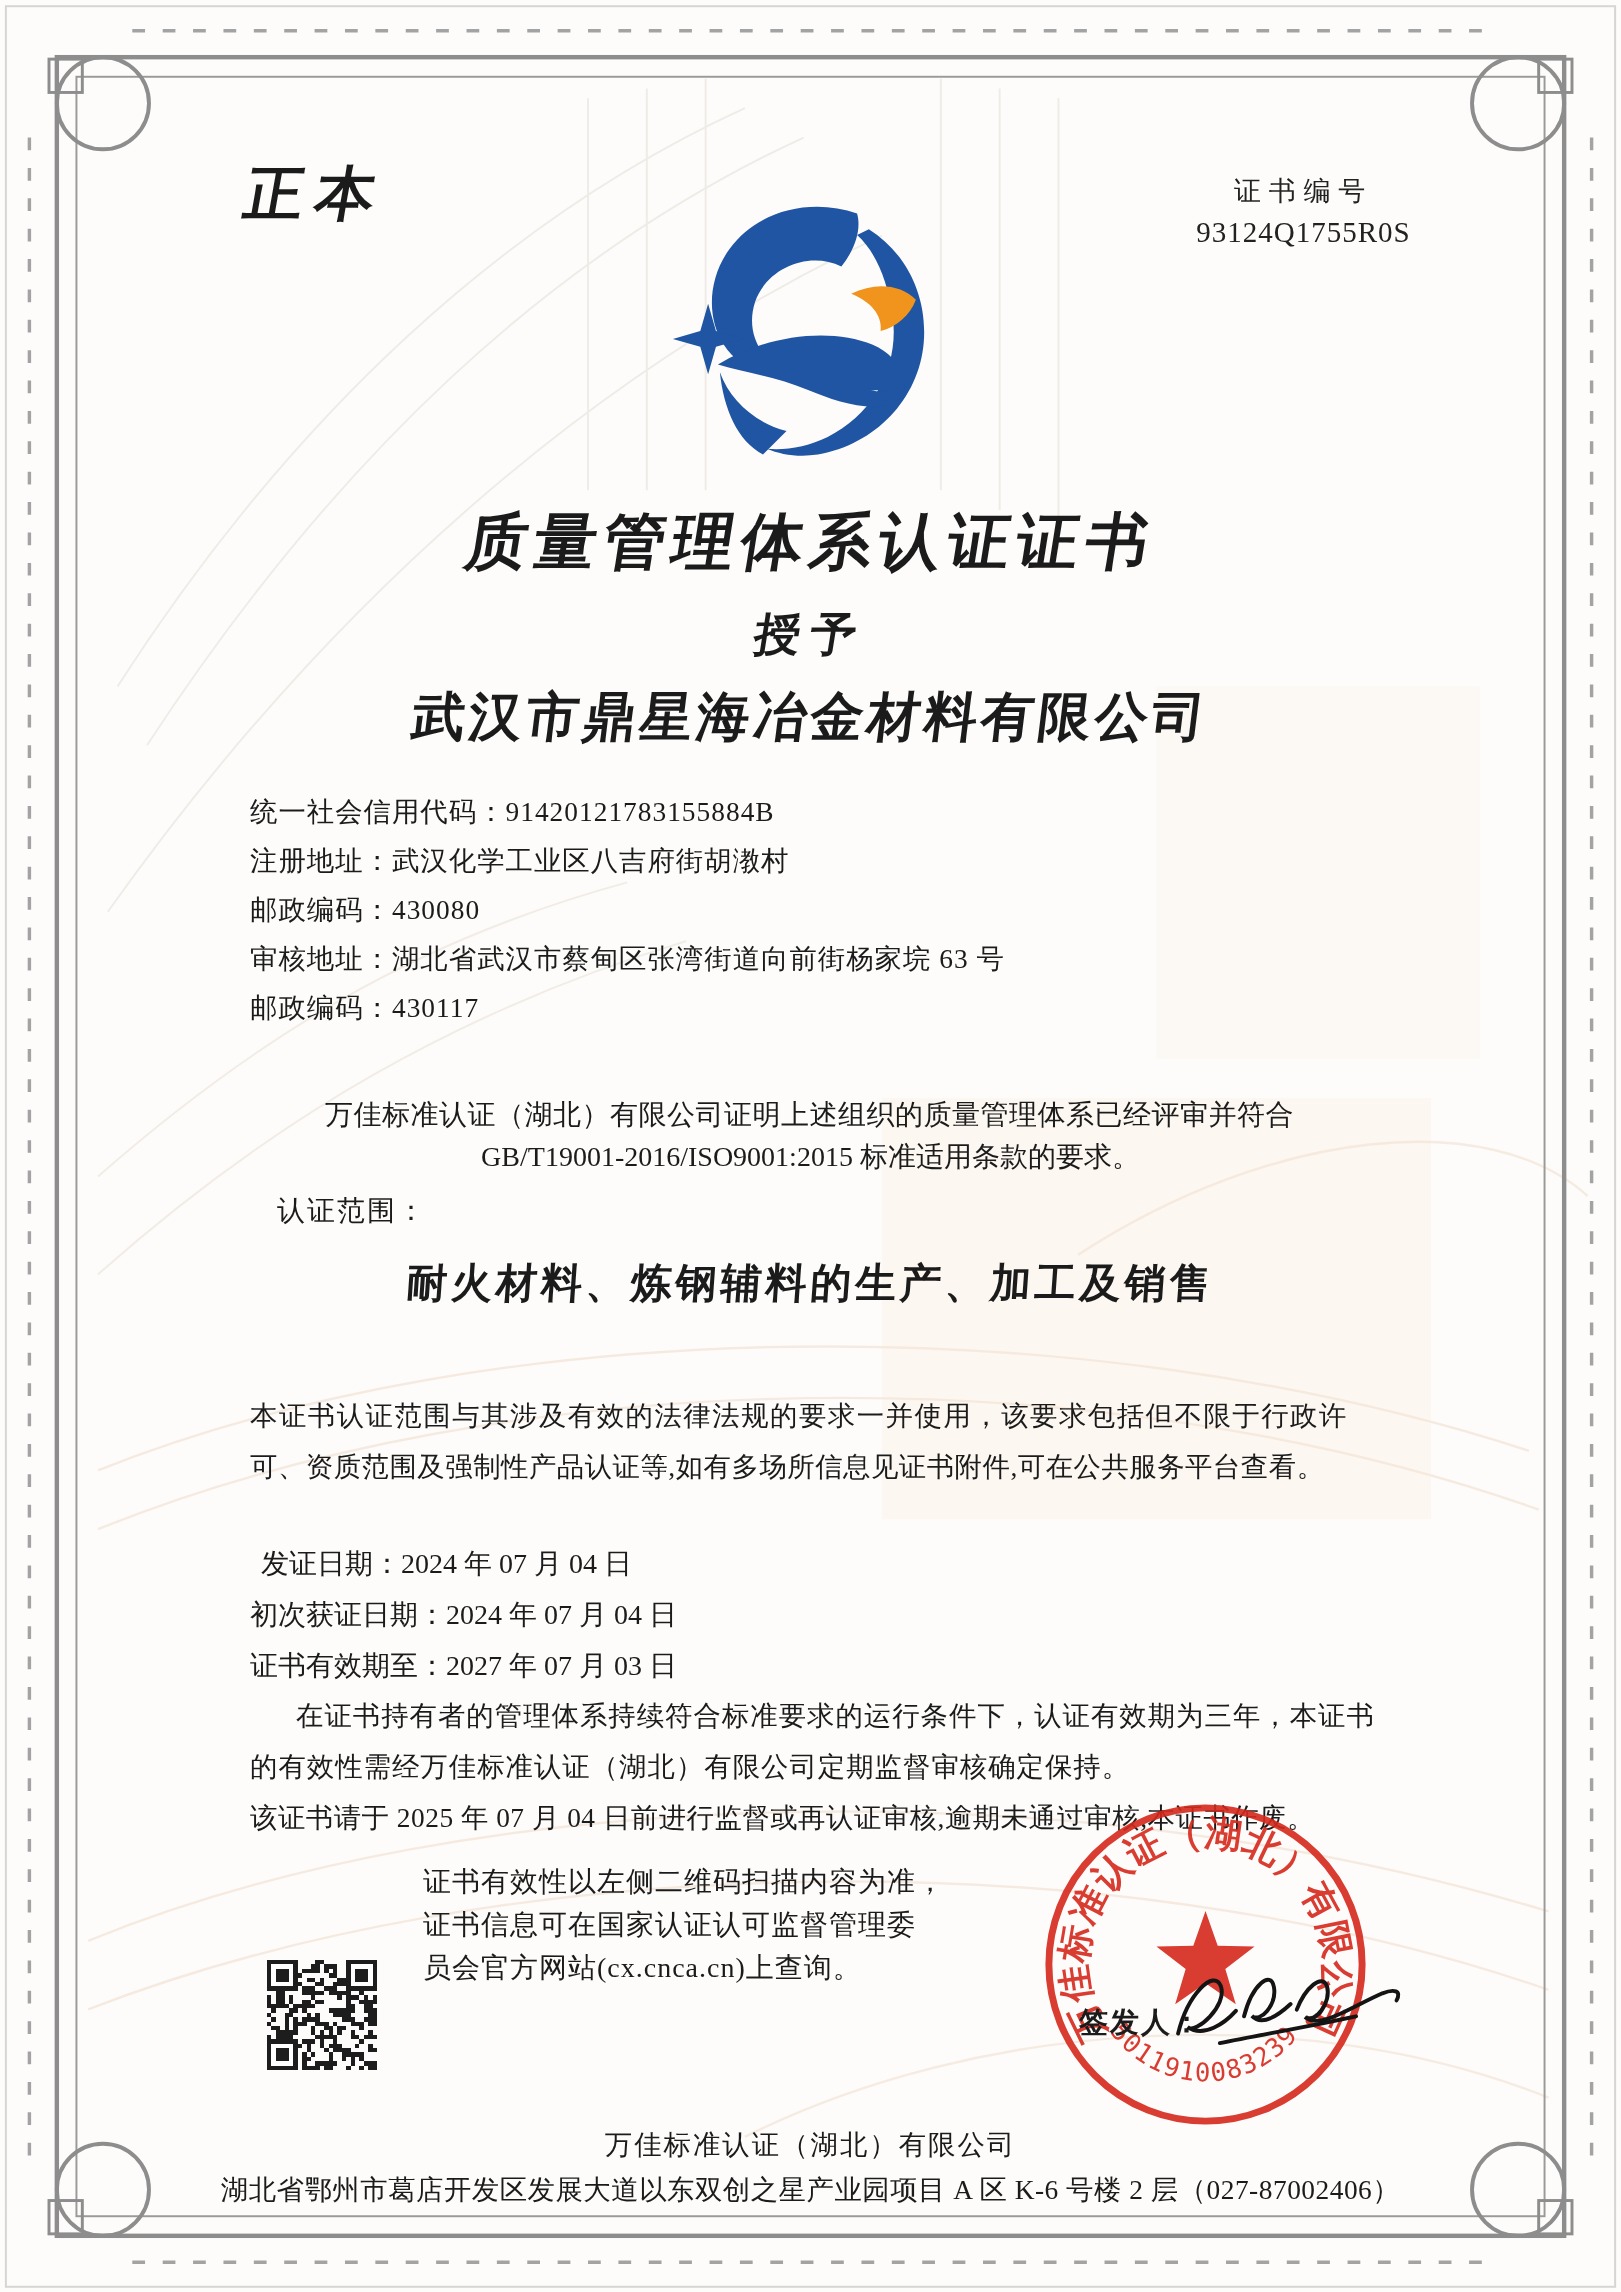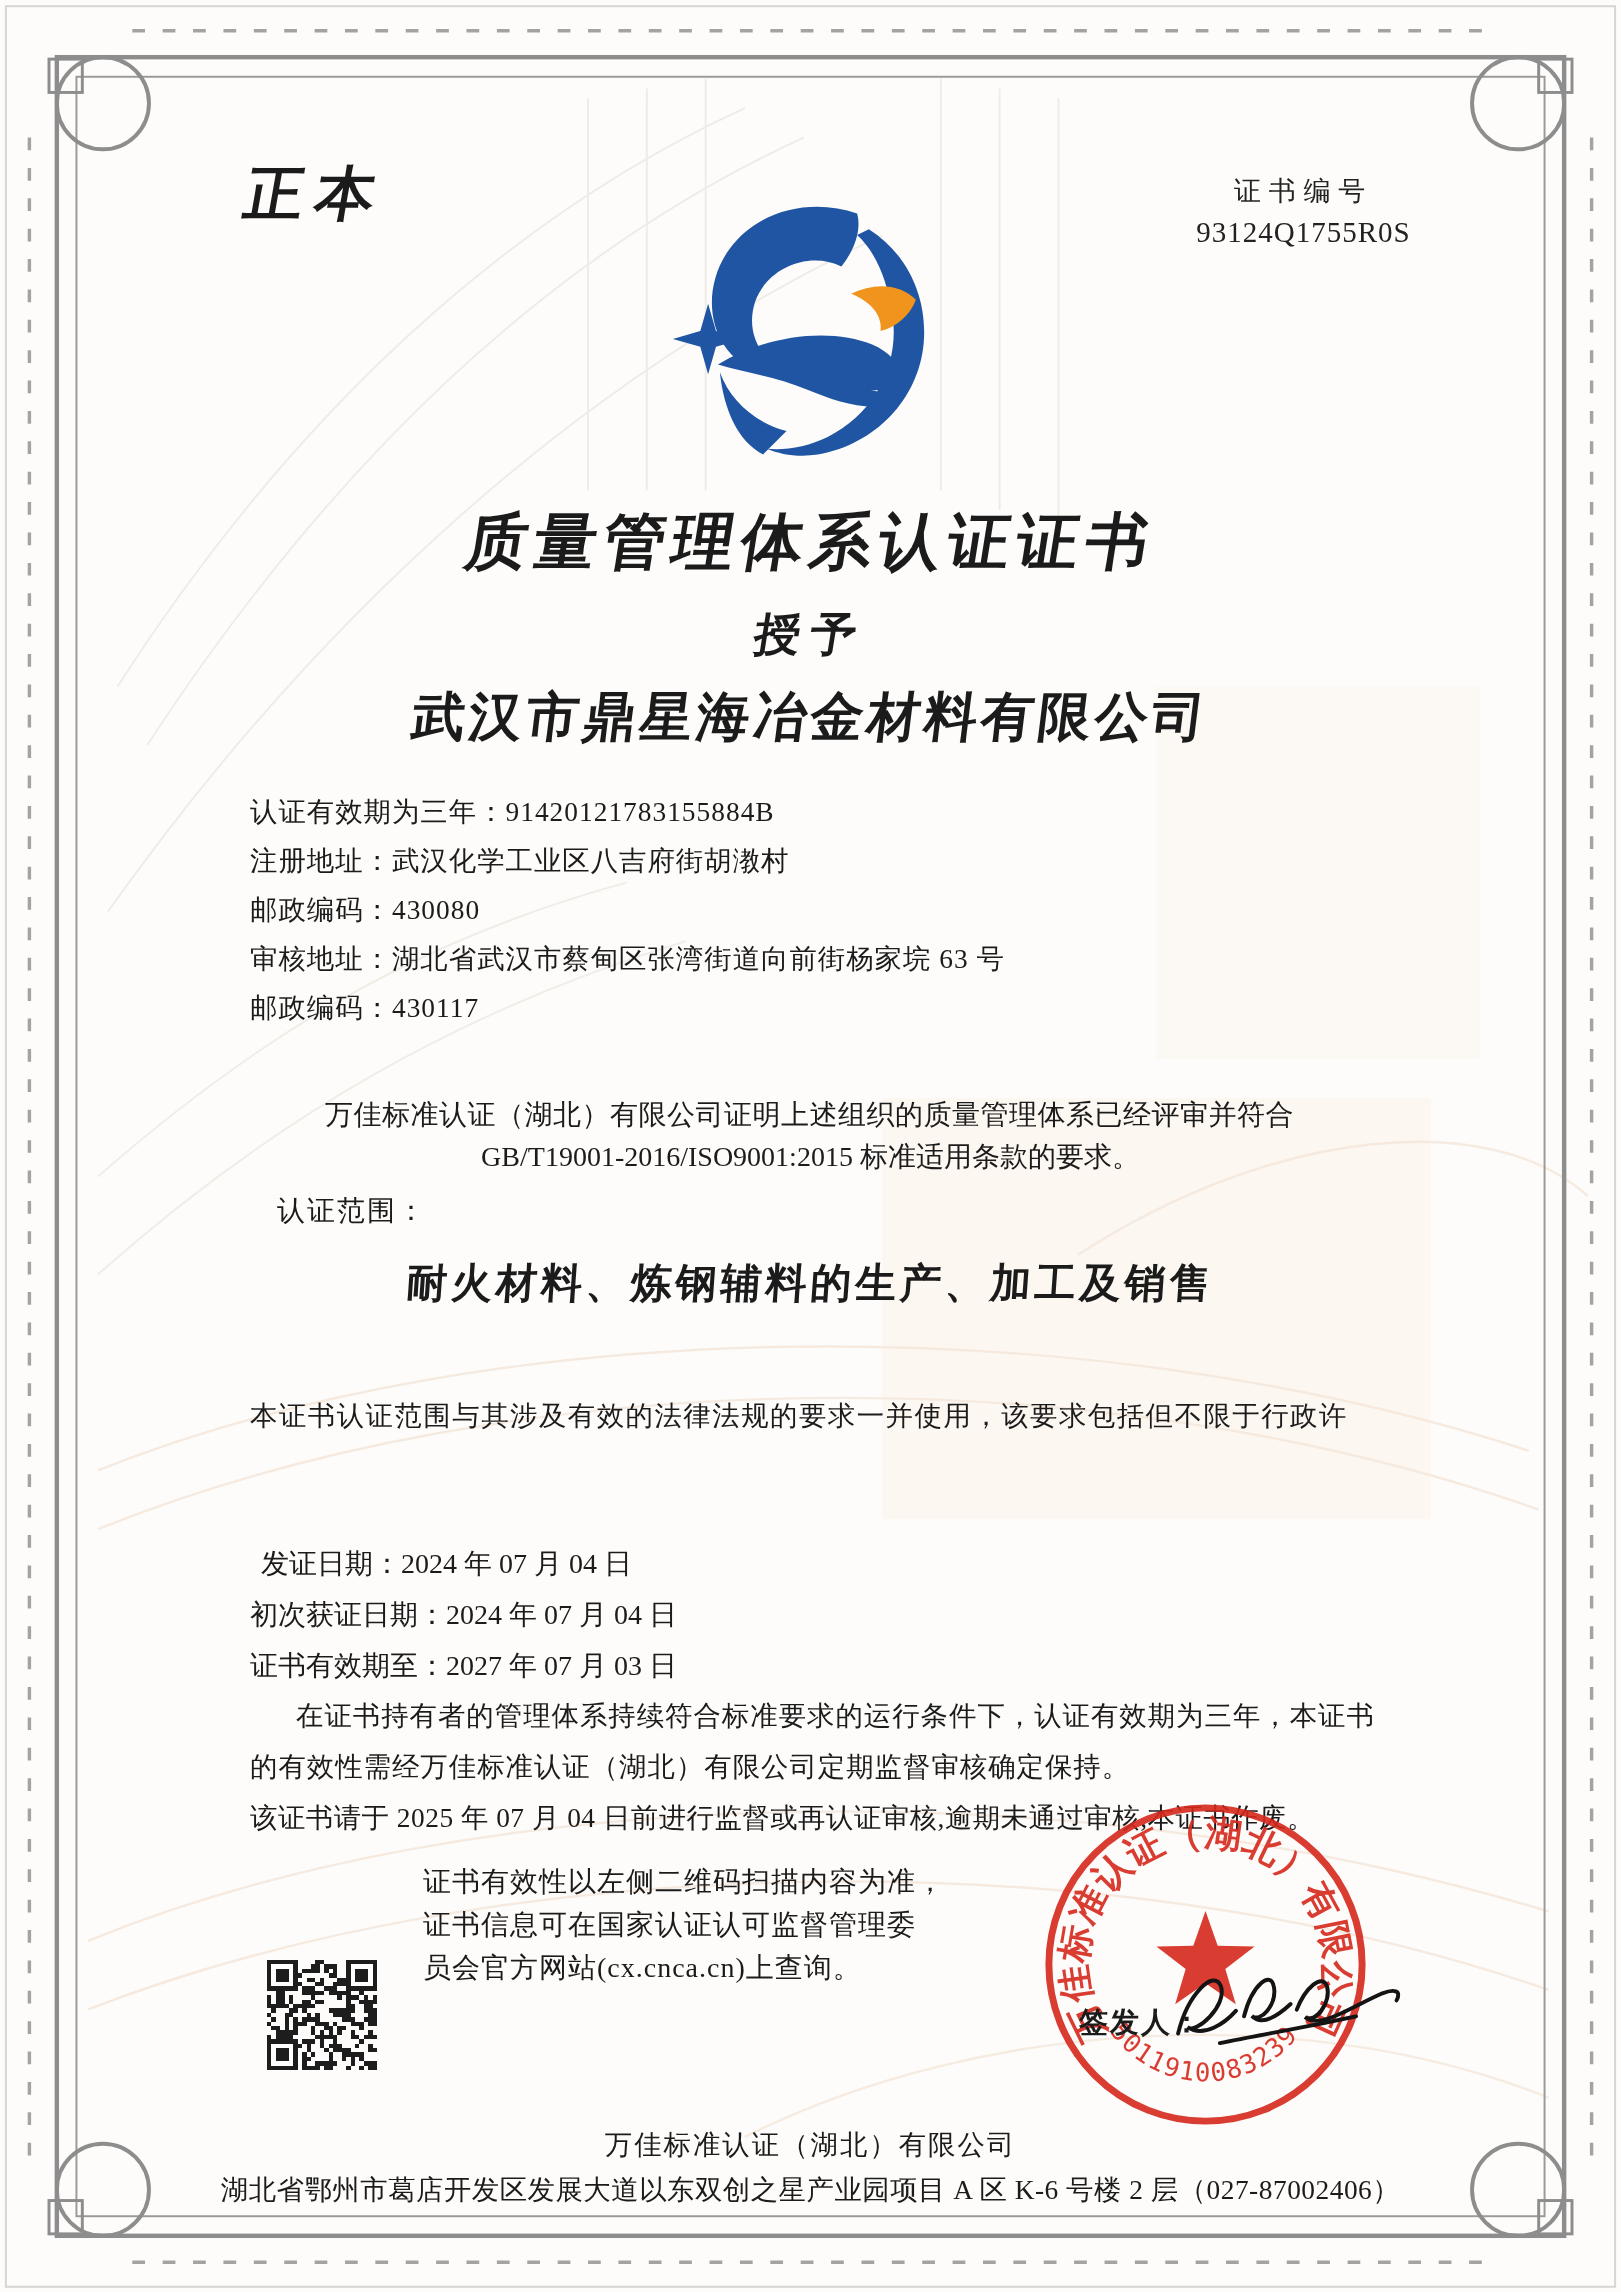--- a/index.html
+++ b/index.html
@@ -126,33 +126,34 @@
       C200,226 170,216 146,206 C112,192 80,188 54,180 Z"></path>
     <path fill="#1f55a3" d="M56,188 C66,216 92,240 124,248 L100,272 C74,258 60,226 56,188 Z"></path>
     <path fill="#1f55a3" d="M44,118 L52,146 L80,154 L52,162 L44,190 L36,162 L8,154 L36,146 Z"></path>
   </svg>
 
   <div class="abs z1 cert-title">质量管理体系认证证书</div>
   <div class="abs z1 award-label">授予</div>
   <div class="abs z1 company-name">武汉市鼎星海冶金材料有限公司</div>
 
   <div class="abs z1 info-block">
-    <div>认证有效期为三年：91420121783155884B</div>
+    <div>统一社会信用代码：91420121783155884B</div>
     <div>注册地址：武汉化学工业区八吉府街胡漖村</div>
     <div>邮政编码：430080</div>
     <div>审核地址：湖北省武汉市蔡甸区张湾街道向前街杨家垸 63 号</div>
     <div>邮政编码：430117</div>
   </div>
 
   <div class="abs z1 stmt1">万佳标准认证（湖北）有限公司证明上述组织的质量管理体系已经评审并符合</div>
   <div class="abs z1 stmt2">GB/T19001-2016/ISO9001:2015 标准适用条款的要求。</div>
   <div class="abs z1 scope-label">认证范围：</div>
   <div class="abs z1 scope-text">耐火材料、炼钢辅料的生产、加工及销售</div>
 
   <div class="abs z1 legal1">本证书认证范围与其涉及有效的法律法规的要求一并使用，该要求包括但不限于行政许</div>
+  <div class="abs z1 legal2">可、资质范围及强制性产品认证等,如有多场所信息见证书附件,可在公共服务平台查看。</div>
 
   <div class="abs z1 date1">发证日期：2024 年 07 月 04 日</div>
   <div class="abs z1 date2">初次获证日期：2024 年 07 月 04 日</div>
   <div class="abs z1 date3">证书有效期至：2027 年 07 月 03 日</div>
 
   <div class="abs z1 cond1">在证书持有者的管理体系持续符合标准要求的运行条件下，认证有效期为三年，本证书</div>
   <div class="abs z1 cond2">的有效性需经万佳标准认证（湖北）有限公司定期监督审核确定保持。</div>
   <div class="abs z1 cond3">该证书请于 2025 年 07 月 04 日前进行监督或再认证审核,逾期未通过审核,本证书作废。</div>
 
   <svg id="qr-svg" class="abs z1 qr-box" viewBox="0 0 25 25" shape-rendering="crispEdges">

